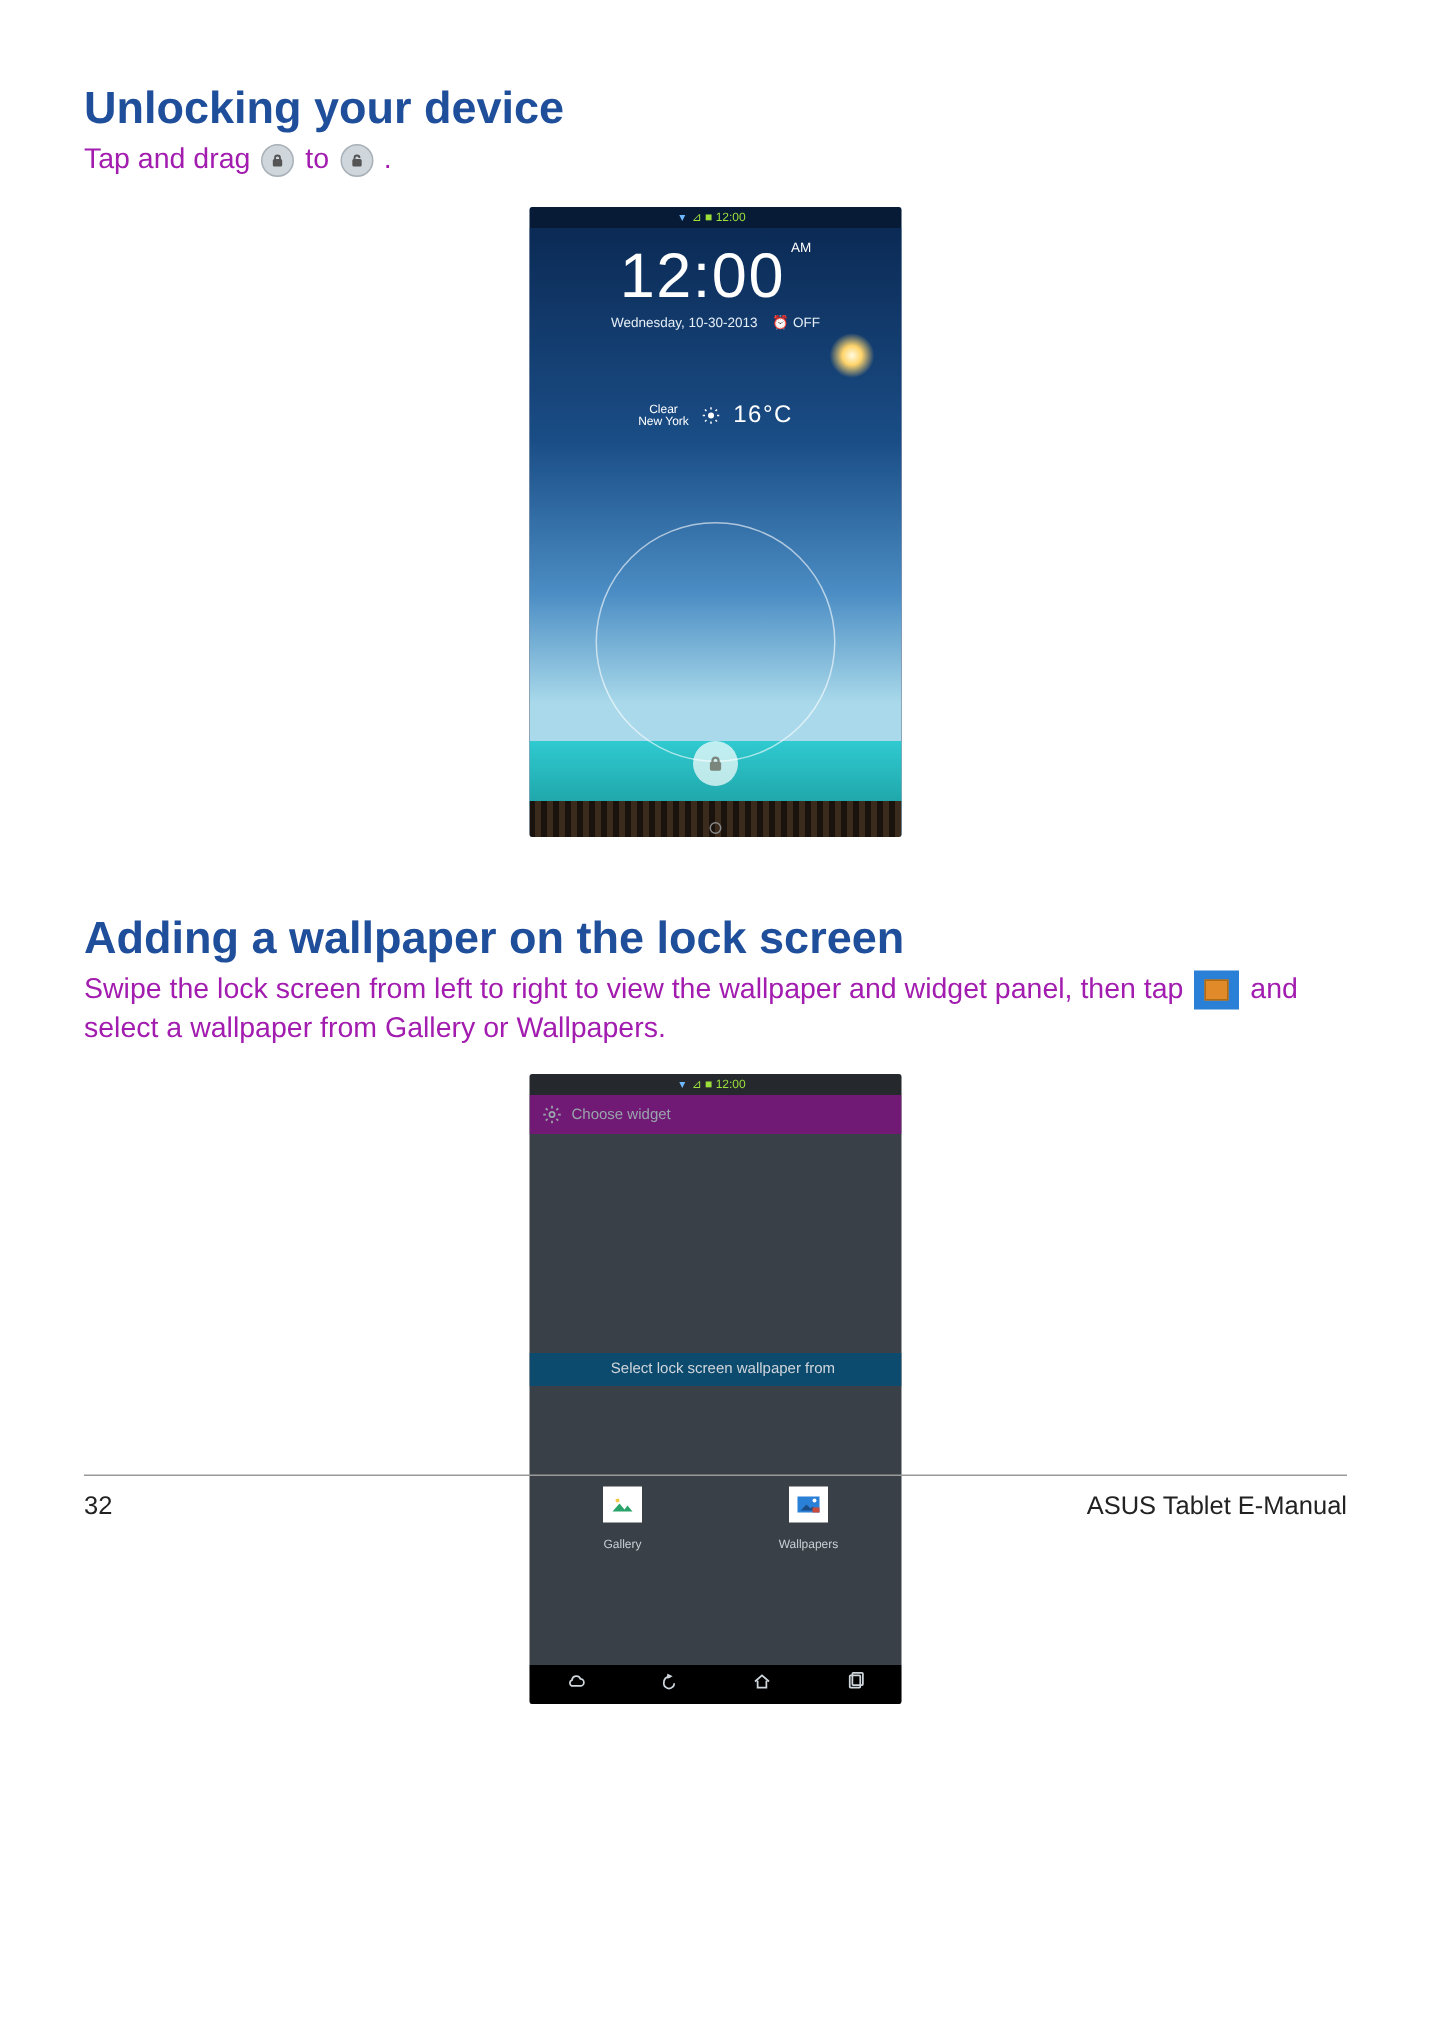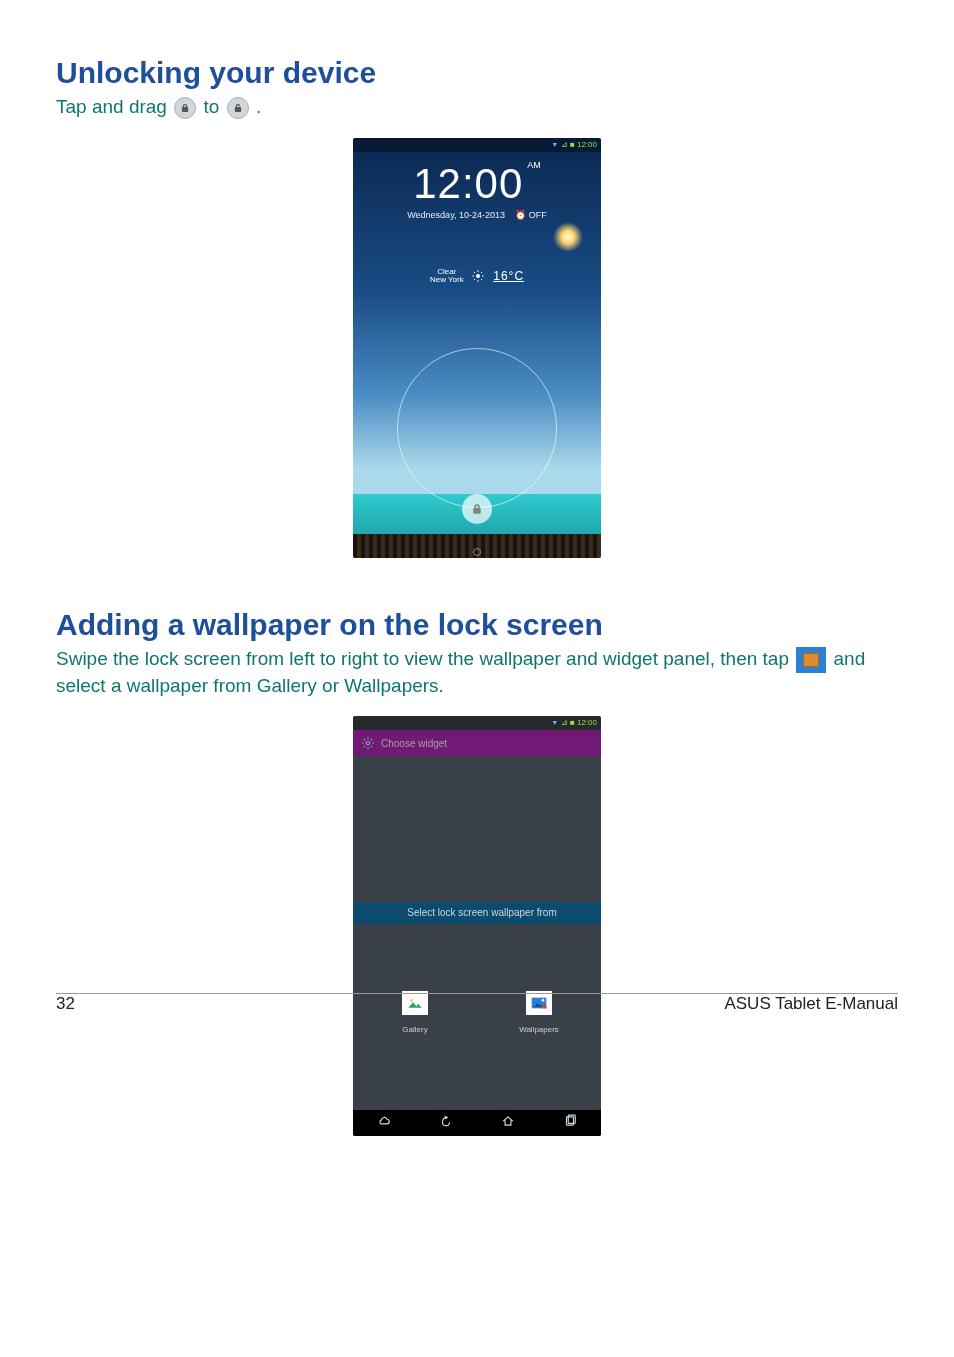--- a/index.html
+++ b/index.html
@@ -1,56 +1,56 @@
 <!DOCTYPE html>
 <html><head>
 <meta charset="utf-8">
 <style>
   * { box-sizing: border-box; margin: 0; padding: 0; }
   html, body { width: 954px; height: 1357px; background: #fff; font-family: "Segoe UI", Arial, sans-serif; color: #000; }
   .page { position: relative; width: 954px; height: 1056px; padding: 56px 56px 0 56px; border-radius: 29px; }
   .heading { color: #1F4E9B; font-weight: 700; font-size: 30px; margin-bottom: 4px; }
-  .instr { font-size: 19px; line-height: 1.35; color: #0f766e; }
+  .instr { font-size: 19px; line-height: 1.35; color: #a21caf; }
   .inline-icon { display: inline-block; vertical-align: middle; width: 22px; height: 22px; border-radius: 50%; background: #cfd6dc; border: 1px solid #a8b1b8; position: relative; margin: 0 2px; }
   .inline-icon svg { position: absolute; left: 50%; top: 50%; transform: translate(-50%,-50%); }
   .inline-square { display: inline-flex; align-items: center; justify-content: center; vertical-align: middle; width: 30px; height: 26px; background: #2a7fd6; margin: 0 2px; }
   .inline-square .inner { width: 16px; height: 14px; background: #e08a2a; border: 1px solid #b06a12; }
   .figwrap { text-align: center; margin: 18px 0 34px 0; }
   .phone { display: inline-block; width: 248px; height: 420px; position: relative; background: #0b2a55; overflow: hidden; border-radius: 2px; }
-  .statusbar { position: absolute; top: 0; left: 0; right: 0; height: 14px; background: rgba(0,0,0,0.35); color: #9de03a; font-size: 8px; text-align: right; padding-right: 4px; line-height: 14px; }
+  .statusbar { position: absolute; top: 0; left: 0; right: 0; height: 14px; background: rgba(0,0,0,0.35); color: #9de03a; font-size: 8px; padding-right: 4px; line-height: 14px; }
   .statusbar .wifi { color: #6fb8ff; margin-right: 2px; }
   .sky { position: absolute; top: 14px; left: 0; right: 0; bottom: 0; background: linear-gradient(#0b2a55 0%, #1a4d86 35%, #4b8dc4 60%, #a9d9ea 78%); }
   .sea { position: absolute; left: 0; right: 0; bottom: 20px; height: 44px; background: linear-gradient(#2fcad0, #1ea4a8); }
   .dock { position: absolute; left: 0; right: 0; bottom: 0; height: 24px; background: repeating-linear-gradient(90deg, #1a130d 0 4px, #3a2b1c 4px 8px); }
   .navpill { position: absolute; left: 50%; bottom: 2px; transform: translateX(-50%); width: 8px; height: 8px; border: 1px solid #888; border-radius: 50%; }
   .clock { position: absolute; top: 22px; left: 0; right: 0; text-align: center; color: #fff; }
   .clock .time { font-size: 42px; font-weight: 300; letter-spacing: 1px; display: inline-block; position: relative; }
   .clock .am { font-size: 9px; vertical-align: top; margin-left: 4px; }
   .clock .date { font-size: 9px; margin-top: 2px; color: #e6eef7; }
   .weather { position: absolute; top: 130px; left: 0; right: 0; text-align: center; color: #fff; font-size: 10px; }
   .weather .city { display: inline-block; text-align: center; font-size: 8px; line-height: 1; vertical-align: middle; margin-right: 6px; }
   .weather .sun { display: inline-block; width: 12px; height: 12px; vertical-align: middle; }
-  .weather .temp { display: inline-block; font-size: 12px; vertical-align: middle; margin-left: 6px; letter-spacing: 1px; text-decoration: underline; }
+  .weather .temp { display: inline-block; font-size: 16px; vertical-align: middle; margin-left: 6px; letter-spacing: 1px; }
   .sunflare { position: absolute; top: 84px; right: 18px; width: 30px; height: 30px; background: radial-gradient(circle, #fffbe0 0%, #ffd46b 30%, rgba(255,212,107,0) 70%); border-radius: 50%; }
   .ring { position: absolute; left: 50%; top: 210px; transform: translateX(-50%); width: 160px; height: 160px; border: 1px solid rgba(255,255,255,0.6); border-radius: 50%; }
   .lockbtn { position: absolute; left: 50%; bottom: 34px; transform: translateX(-50%); width: 30px; height: 30px; border-radius: 50%; background: rgba(255,255,255,0.7); display: flex; align-items: center; justify-content: center; }
   
   .phone2 { display: inline-block; width: 248px; height: 420px; position: relative; background: #3a4047; overflow: hidden; border-radius: 2px; }
   .widgetbar { position: absolute; top: 14px; left: 0; right: 0; height: 26px; background: #701a75; color: #9aa3ab; font-size: 10px; display: flex; align-items: center; padding-left: 8px; gap: 6px; }
   .gear { width: 14px; height: 14px; }
   .selrow { position: absolute; top: 186px; left: 0; right: 0; height: 22px; background: #0c4a6e; color: #d0d6dc; font-size: 10px; padding-left: 10px; line-height: 22px; }
   .options { position: absolute; top: 208px; left: 0; right: 0; height: 110px; display: flex; }
   .opt { flex: 1; display: flex; flex-direction: column; align-items: center; justify-content: flex-end; gap: 10px; }
   .opt .thumb { width: 26px; height: 24px; background: #fff; display: flex; align-items: center; justify-content: center; }
   .opt .label { font-size: 8px; color: #c9cfd5; }
   .mtns { width: 18px; height: 12px; }
   .navbar { position: absolute; left: 0; right: 0; bottom: 0; height: 26px; background: #000; display: flex; align-items: center; justify-content: space-around; color: #cfd6dc; }
   .navbar svg { width: 14px; height: 14px; }
   .section2 { margin-top: 46px; }
-  .footer { position: absolute; left: 56px; right: 56px; bottom: 42px; border-top: 1px solid #999; display: flex; justify-content: space-between; font-size: 17px; color: #222; }
+  .footer { position: absolute; left: 56px; right: 56px; bottom: 42px; border-top: 1px solid #999; padding-top: 10px; display: flex; justify-content: space-between; font-size: 17px; color: #222; }
 </style>
 </head>
 <body>
 
 <div class="page">
 
   <h2 class="heading">Unlocking your device</h2>
   <p class="instr">
     <span>Tap and drag </span>
     <span class="inline-icon">
@@ -80,21 +80,21 @@
         <span class="wifi">▾</span>
         <span>⊿ </span>
         <span>■ </span>
         <span>12:00</span>
       </div>
       <div class="clock">
         <div>
           <span class="time">12:00</span><span class="am">AM</span>
         </div>
         <div class="date">
-          <span>Wednesday, 10-24-2013</span>
+          <span>Wednesday, 10-30-2013</span>
           &nbsp;&nbsp;
           <span>⏰ OFF</span>
         </div>
       </div>
       <div class="weather">
         <span class="city">
           <span>Clear</span><br>
           <span>New York</span>
         </span>
         <span class="sun">

